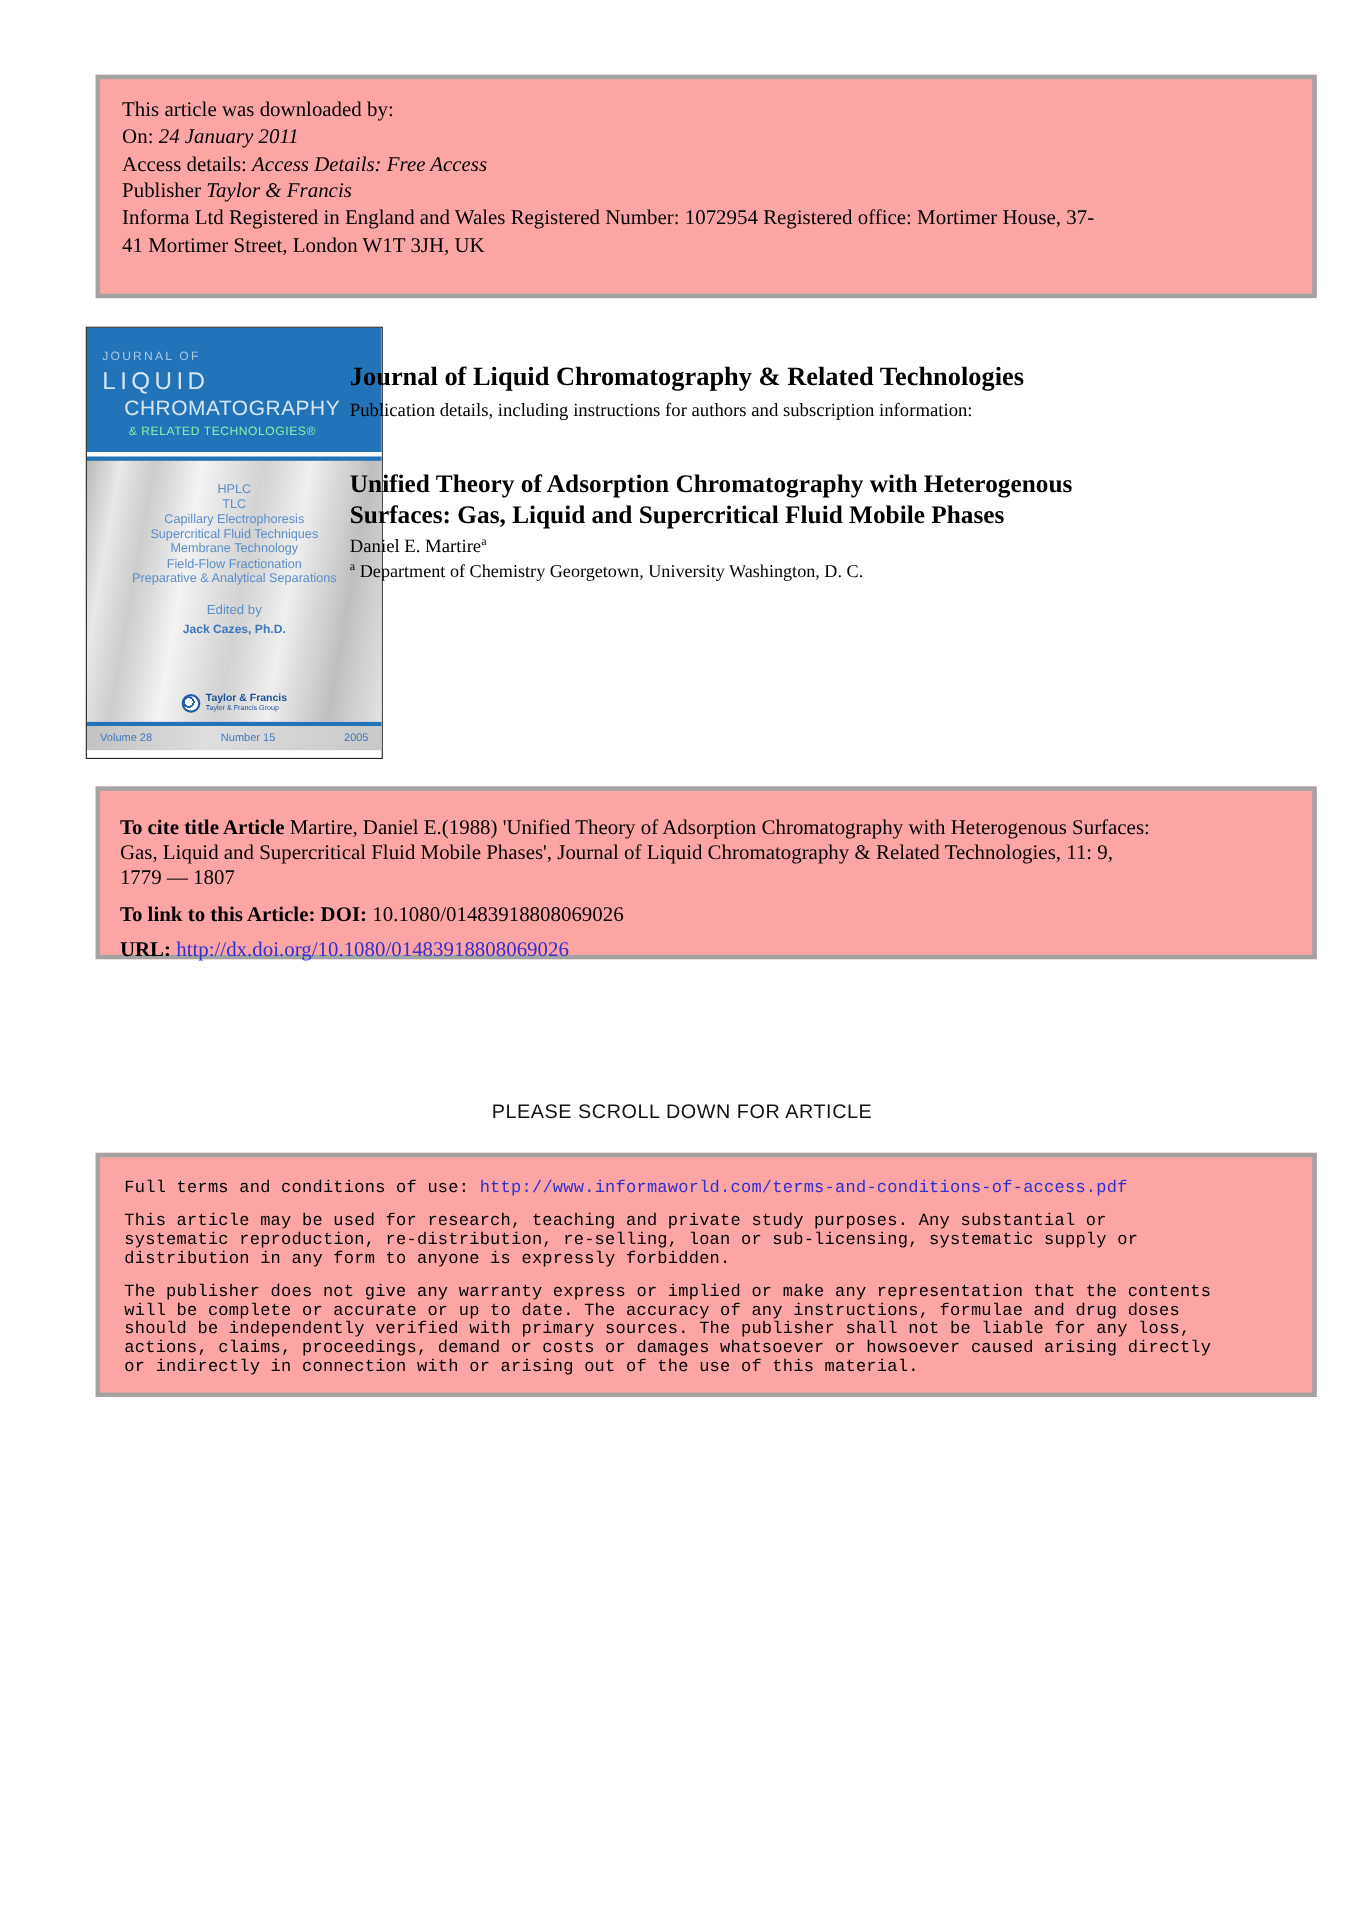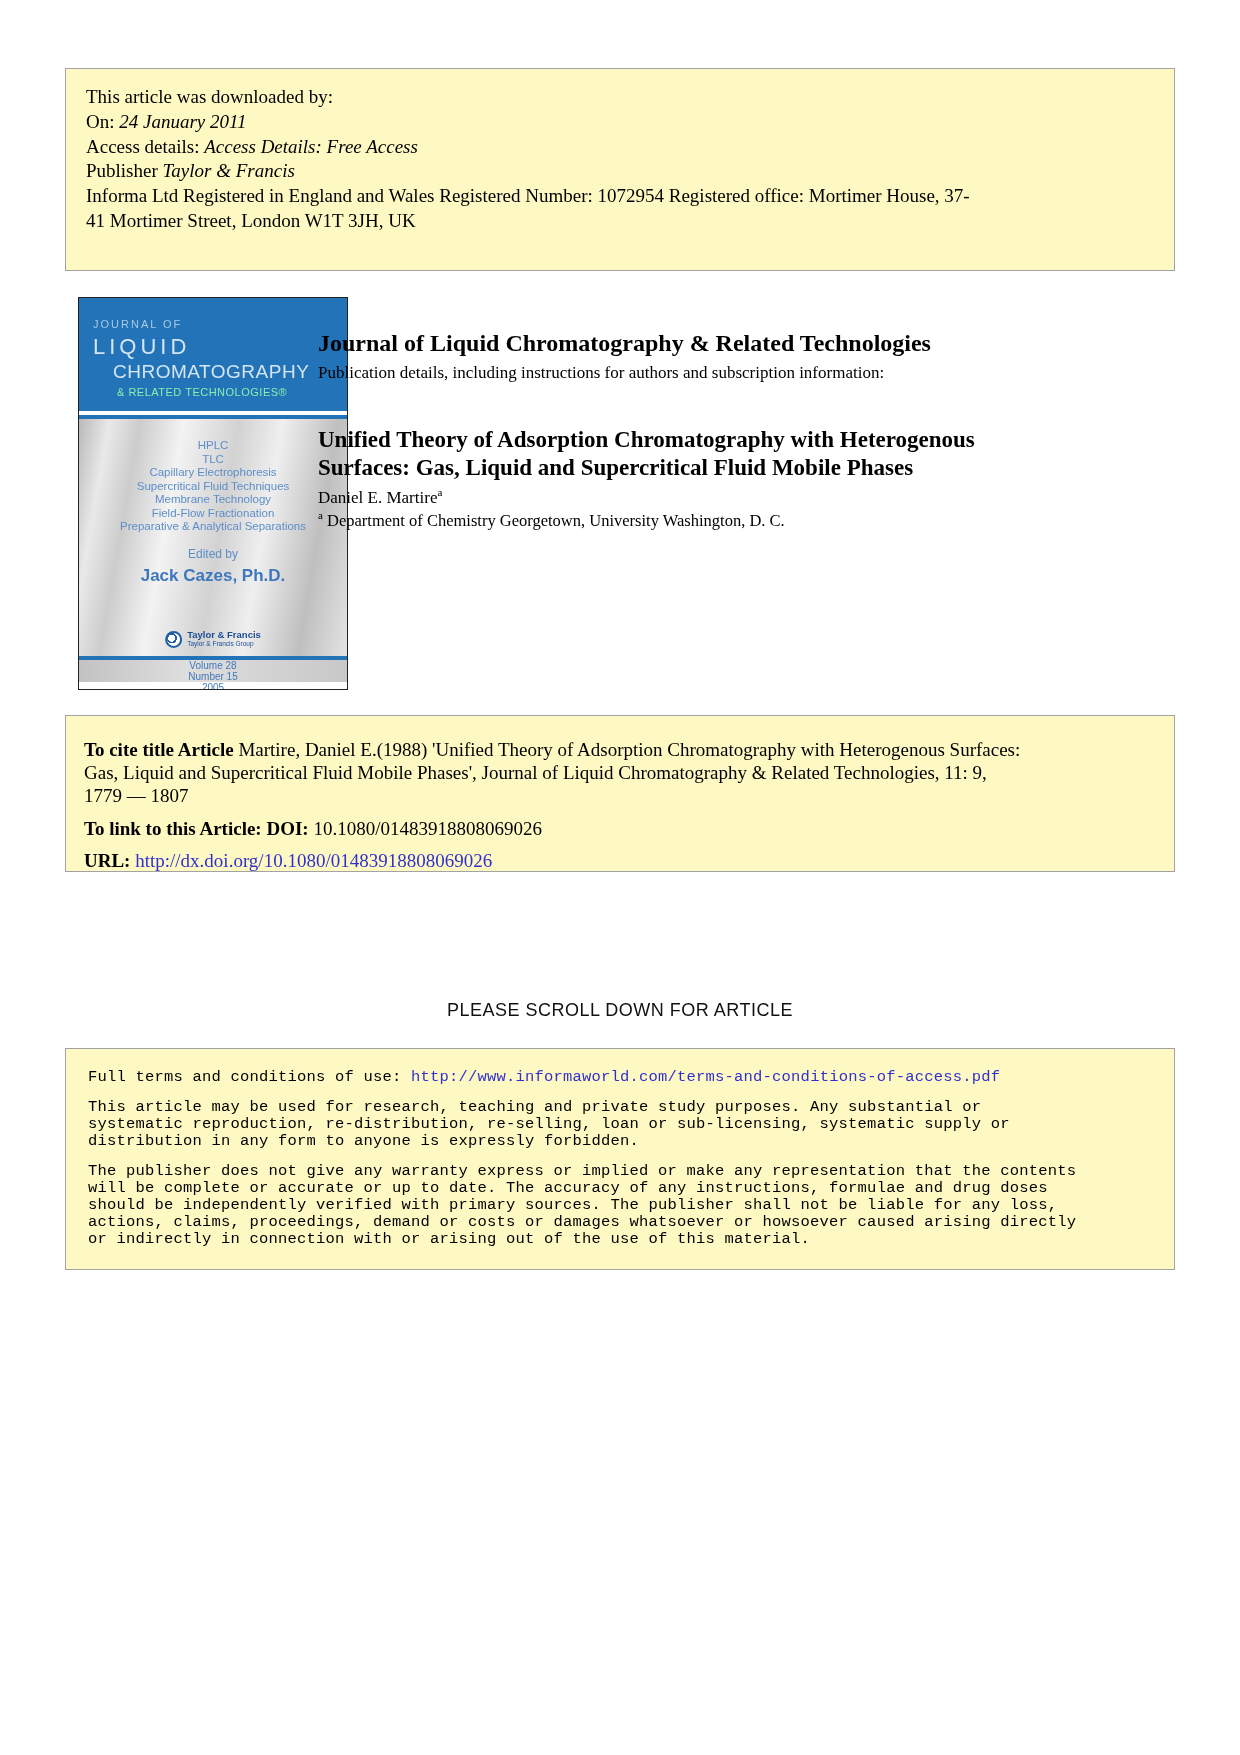--- a/index.html
+++ b/index.html
@@ -1,20 +1,20 @@
 <!DOCTYPE html>
 <html><head>
 <meta charset="utf-8">
 <style>
   html,body{margin:0;padding:0;background:#ffffff;}
   .page{position:relative;width:1240px;height:1755px;background:#ffffff;
         font-family:"Liberation Serif","DejaVu Serif",serif;color:#000;}
 
   
-  .rule-box{position:absolute;border:1px solid #a3a3a3;box-sizing:border-box;background:#fef9c3;}
+  .rule-box{position:absolute;border:4px solid #a3a3a3;box-sizing:border-box;background:#fca5a5;margin-left:22px;}
   .box-download{left:65px;top:68px;width:1110px;height:203px;padding:16px 20px;
                 font-size:19px;line-height:24.8px;}
   .box-download .wrapline{white-space:pre-line;}
   .box-citation{left:65px;top:715px;width:1110px;height:157px;padding:22px 18px;
                 font-size:19px;line-height:23px;}
   .box-citation .cite-para{white-space:pre-line;margin:0 0 10px 0;}
   .box-citation .doi-line{margin:0 0 9px 0;}
   .box-terms{left:65px;top:1048px;width:1110px;height:222px;padding:20px 22px;
              font-family:"Liberation Mono","DejaVu Sans Mono",monospace;
              font-size:15.5px;line-height:17px;letter-spacing:0.2px;}
@@ -35,31 +35,31 @@
   .ch-big2{font-size:19px;letter-spacing:0.5px;color:#d6e5f2;line-height:25px;margin-left:20px;}
   .ch-sub{font-size:11px;letter-spacing:0.5px;color:#86efac;margin-top:2px;margin-left:24px;}
   .cover-rule-white{height:4px;background:#ffffff;}
   .cover-rule-blue{height:4px;background:#2273b8;}
   .cover-body{position:relative;height:237px;
       background:linear-gradient(100deg,#b9b9b9 0%,#e9e9e9 10%,#cccccc 20%,#f3f3f3 34%,
                  #d2d2d2 52%,#efefef 66%,#bfbfbf 84%,#e3e3e3 100%);
       text-align:center;padding-top:20px;box-sizing:border-box;}
   .topic{display:block;font-size:11.5px;line-height:13.5px;color:#5d8ec9;}
   .edited{font-size:12px;color:#5d8ec9;margin-top:13px;}
-  .editor{font-size:17px;font-weight:bold;color:#3d77bd;margin-top:5px;}
+  .editor{font-size:11px;font-weight:bold;color:#3d77bd;margin-top:5px;}
   .tf-logo{position:absolute;left:50%;transform:translateX(-50%);bottom:8px;
            display:flex;align-items:center;gap:5px;}
   .tf-circle{width:17px;height:17px;border-radius:50%;border:2px solid #1f5fa8;
              box-sizing:border-box;background:radial-gradient(circle at 35% 40%,#ffffff 0 30%,#1f5fa8 31% 45%,#ffffff 46%);}
   .tf-text{text-align:left;color:#1a4f96;}
   .tf-name{font-size:9.5px;font-weight:bold;line-height:10px;}
   .tf-sub{font-size:6.5px;line-height:8px;}
   .cover-footer{height:22px;background:linear-gradient(90deg,#c2c2c2,#dedede 40%,#c8c8c8);
                 display:flex;align-items:center;justify-content:space-between;
-                padding:0 12px;font-size:10px;color:#4479bb;flex-direction:column;}
+                padding:0 12px;font-size:10px;color:#4479bb;}
 
   
   .jr-title{position:absolute;left:318px;top:330px;width:860px;
             font-size:24px;font-weight:bold;line-height:26px;}
   .jr-details{position:absolute;left:318px;top:363px;width:860px;font-size:17px;}
   .jr-url{position:absolute;left:318px;top:387px;width:860px;font-size:17px;}
   .art-title{position:absolute;left:318px;top:426px;width:700px;
              font-size:23px;font-weight:bold;line-height:28px;}
   .art-author{position:absolute;left:318px;top:486px;width:700px;font-size:17px;}
   .art-affil{position:absolute;left:318px;top:509px;width:760px;font-size:16.5px;}

